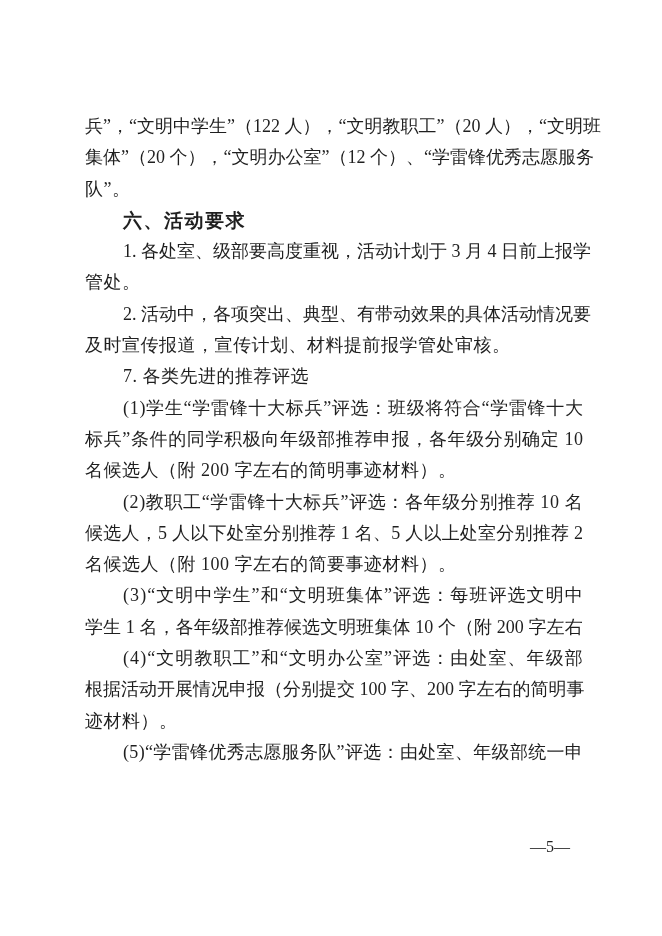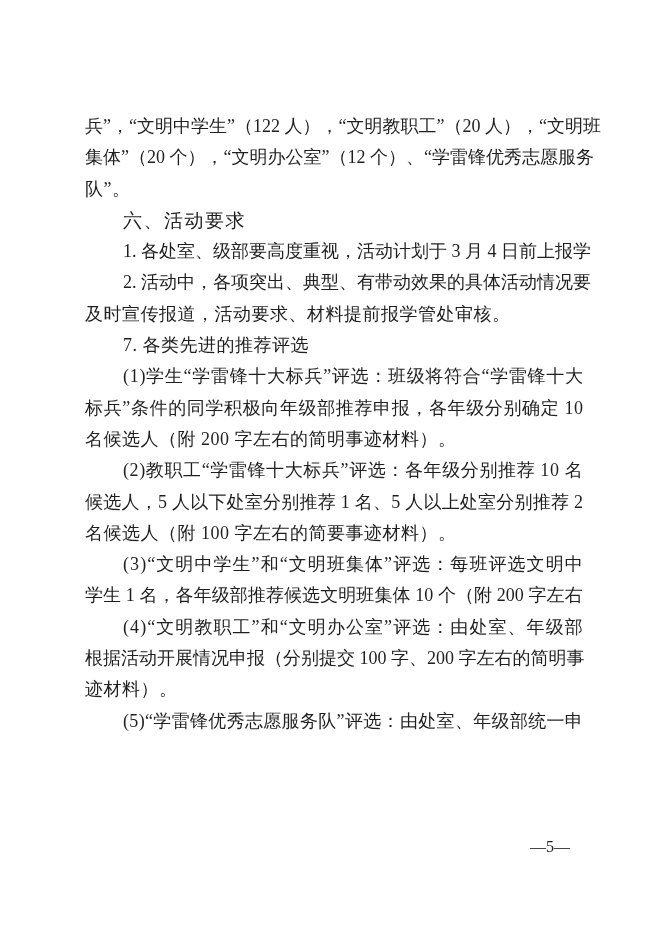--- a/index.html
+++ b/index.html
@@ -34,21 +34,21 @@
     justify-content: space-between;
     align-items: baseline;
     white-space: normal;
     letter-spacing: 0;
   }
   .line.full span {
     white-space: pre;
     line-height: 31.3px;
   }
   .line.bold {
-    font-weight: normal;
+    font-weight: bold;
     font-family: "Liberation Sans", "DejaVu Sans", sans-serif;
     font-size: 19px;
     letter-spacing: 1.5px;
   }
   .page-number {
     position: absolute;
     top: 835px;
     left: 510px;
     width: 80px;
     height: 24px;
@@ -166,20 +166,21 @@
         <span>月</span>
         <span> </span>
         <span>4</span>
         <span> </span>
         <span>日</span>
         <span>前</span>
         <span>上</span>
         <span>报</span>
         <span>学</span>
       </div>
+      <div class="line">管处。</div>
       <div class="line full" style="padding-left: 38px;">
         <span>2</span>
         <span>.</span>
         <span> </span>
         <span>活</span>
         <span>动</span>
         <span>中</span>
         <span>，</span>
         <span>各</span>
         <span>项</span>
@@ -196,21 +197,21 @@
         <span>果</span>
         <span>的</span>
         <span>具</span>
         <span>体</span>
         <span>活</span>
         <span>动</span>
         <span>情</span>
         <span>况</span>
         <span>要</span>
       </div>
-      <div class="line">及时宣传报道，活动要求、材料提前报学管处审核。</div>
+      <div class="line">及时宣传报道，宣传计划、材料提前报学管处审核。</div>
       <div class="line" style="padding-left: 38px;">7. 各类先进的推荐评选</div>
       <div class="line full" style="padding-left: 38px;">
         <span>(</span>
         <span>1</span>
         <span>)</span>
         <span>学</span>
         <span>生</span>
         <span>“</span>
         <span>学</span>
         <span>雷</span>

